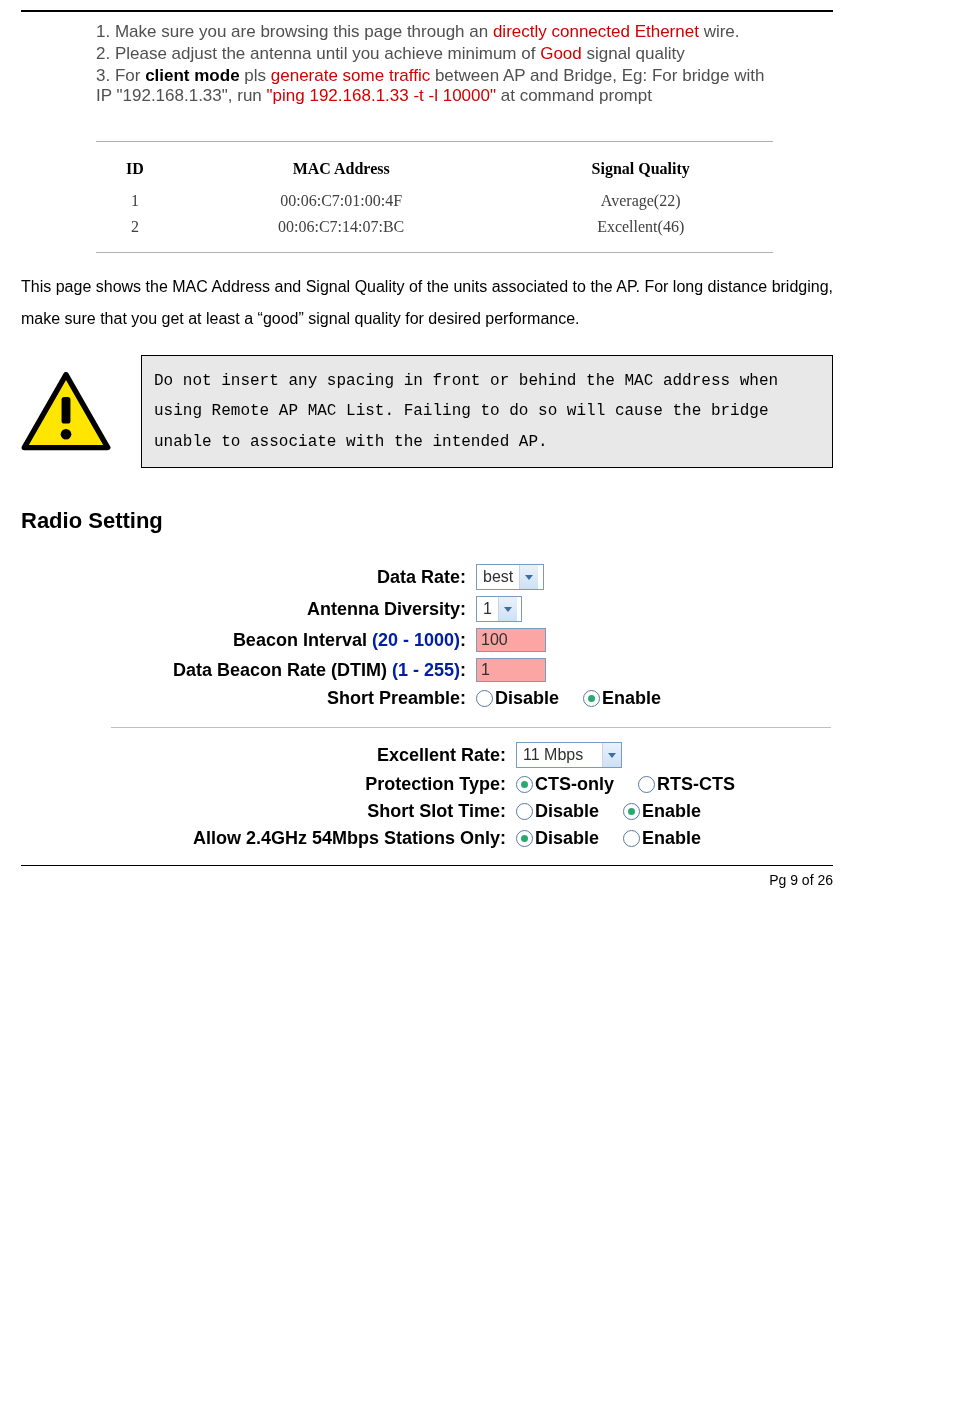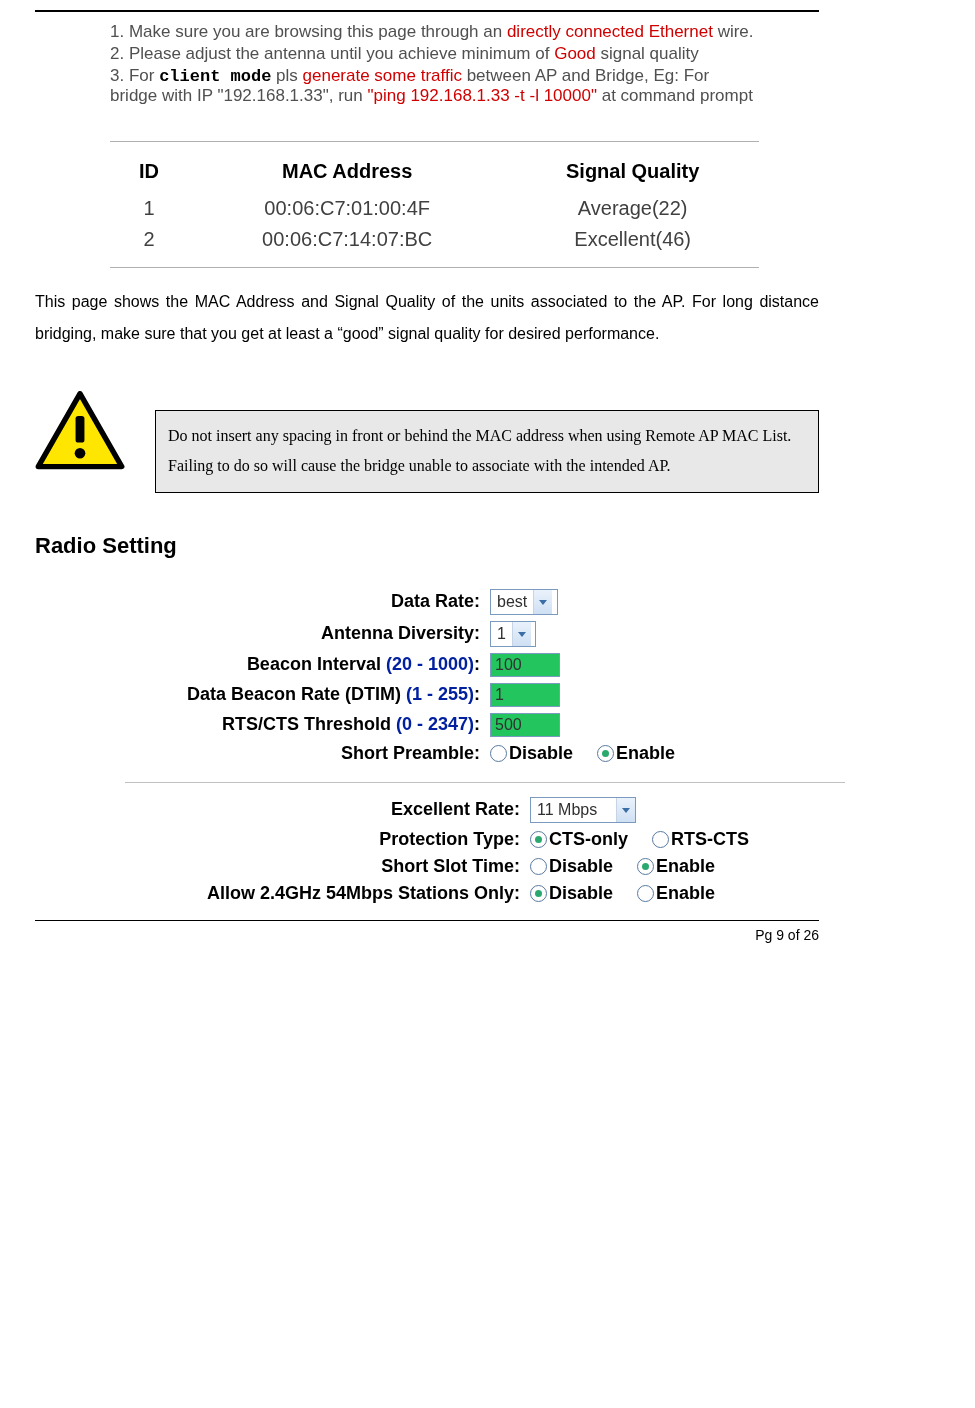--- a/index.html
+++ b/index.html
@@ -6,47 +6,48 @@
     margin: 0;
     padding: 0;
     background: #fff;
     font-family: Verdana, Arial, sans-serif;
     color: #000;
     width: 975px;
   }
   .page {
     width: 854px;
     box-sizing: border-box;
-    padding: 0 35px;
+    padding: 0 21px;
   }
   .top-rule {
     border-top: 2px solid #000;
     margin-top: 10px;
   }
 
   
   .shot {
     margin: 10px 60px 10px 75px;
     font-family: Arial, sans-serif;
     font-size: 17px;
     color: #505050;
   }
   .shot .instr-line { margin: 2px 0; }
   .red  { color: #d00000; }
-  .bold { font-weight: bold; color: #000; font-family: Liberation Mono, monospace; }
+  .bold { font-weight: bold; color: #000; }
 
   .shot-hr {
     border: none;
     border-top: 1px solid #b0b0b0;
     margin: 35px 0 8px 0;
   }
   .sig-table {
     width: 100%;
     border-collapse: collapse;
-    font-size: 20px;
+    font-size: 16px;
+    font-family: Liberation Serif, serif;
   }
   .sig-table th {
     font-weight: bold;
     color: #000;
     padding: 10px 4px;
   }
   .sig-table td {
     color: #404040;
     padding: 4px 4px;
     text-align: center;
@@ -81,24 +82,23 @@
   .warn-icon {
     width: 90px;
     flex: 0 0 90px;
   }
   .warn-icon svg { width: 90px; height: 80px; display:block; }
   .call-box {
     flex: 1;
     border: 1px solid #000;
     background: #e8e8e8;
     padding: 10px 12px;
-    font-family: Liberation Serif, serif;
+    font-family: Liberation Mono, monospace;
     font-size: 16px;
     line-height: 1.9;
-    margin-top: 40px;
   }
 
   
   .sec-head {
     font-family: Verdana, Arial, sans-serif;
     font-size: 22px;
     font-weight: bold;
     margin: 30px 0 30px 0;
   }
 
@@ -142,21 +142,21 @@
     height: 100%;
     border-left: 1px solid #c6d4e6;
     background: linear-gradient(#eaf2fb,#cfe0f4);
     display: flex;
     align-items: center;
     justify-content: center;
   }
   .fake-select .arr svg { width: 10px; height: 10px; }
   .fake-input {
     border: 1px solid #7a9ac0;
-    background: #22c55e;
+    background: #fca5a5;
     height: 22px;
     padding: 0 4px;
     font-size: 16px;
     color: #303030;
     display: inline-flex;
     align-items: center;
   }
   .radio-dot {
     width: 15px; height: 15px;
     border: 1px solid #5a7aa0;
@@ -295,28 +295,20 @@
 
     <div class="rs-row">
       <div class="rs-label">
         <span>Data Beacon Rate (DTIM) </span><span class="range">(1 - 255)</span><span>:</span>
       </div>
       <div class="rs-ctrl">
         <span class="fake-input" style="width:60px">1</span>
       </div>
     </div>
 
-    <div class="rs-row">
-      <div class="rs-label">
-        <span>RTS/CTS Threshold </span><span class="range">(0 - 2347)</span><span>:</span>
-      </div>
-      <div class="rs-ctrl">
-        <span class="fake-input" style="width:60px">500</span>
-      </div>
-    </div>
 
     <div class="rs-row">
       <div class="rs-label">Short Preamble:</div>
       <div class="rs-ctrl">
         <span class="rs-opt">
             <span class="radio-dot"></span>
             <span>Disable</span>
           </span>
         <span class="rs-opt">
             <span class="radio-dot on"></span>

